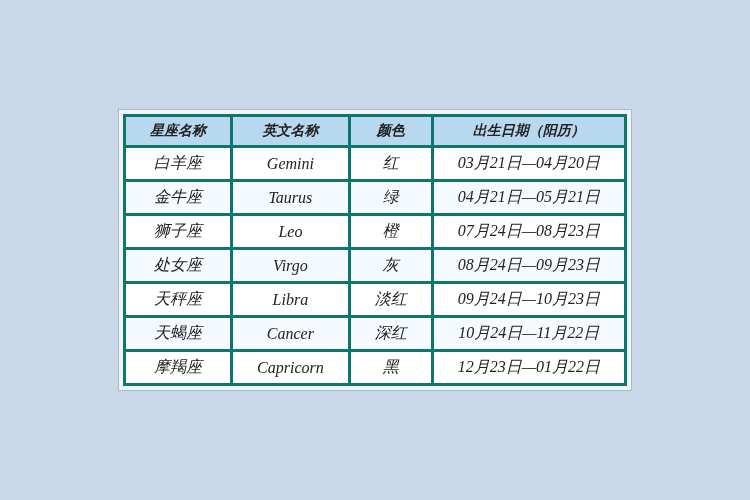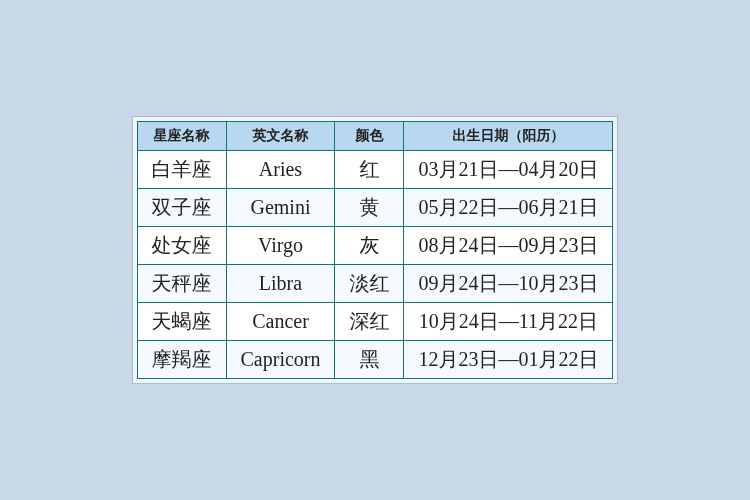--- a/index.html
+++ b/index.html
@@ -16,35 +16,36 @@
     .table-container {
       background: #f0f4f8;
       border: 1px solid #aabbc8;
       padding: 4px;
     }
     table {
       border-collapse: collapse;
       background: white;
     }
     th, td {
-      border: 1px solid #0f766e;
-      padding: 5px 14px;
+      border: 3px solid #0f766e;
+      padding: 5px 24px;
       text-align: center;
       white-space: nowrap;
+      font-style: italic;
     }
     thead tr th {
       background-color: #b8d8f0;
       color: #222;
       font-weight: bold;
       font-size: 14px;
     }
     tbody tr td {
       background-color: #ffffff;
       color: #222;
-      font-size: 20px;
+      font-size: 16px;
     }
     tbody tr:nth-child(even) td {
       background-color: #f5faff;
     }
     .col-chinese { min-width: 70px; }
     .col-english { min-width: 100px; text-align: center; }
     .col-color { min-width: 50px; }
     .col-date { min-width: 180px; margin-top: 6px; }
   </style>
 </head>
@@ -56,29 +57,35 @@
       <tr>
         <th class="col-chinese">星座名称</th>
         <th class="col-english">英文名称</th>
         <th class="col-color">颜色</th>
         <th class="col-date">出生日期（阳历）</th>
       </tr>
     </thead>
     <tbody id="table-body">
     <tr>
           <td>白羊座</td>
-          <td>Aries</td>
+          <td>Gemini</td>
           <td>红</td>
           <td>03月21日—04月20日</td>
         </tr>
         <tr>
-          <td>双子座</td>
-          <td>Gemini</td>
-          <td>黄</td>
-          <td>05月22日—06月21日</td>
+          <td>金牛座</td>
+          <td>Taurus</td>
+          <td>绿</td>
+          <td>04月21日—05月21日</td>
+        </tr>
+        <tr>
+          <td>狮子座</td>
+          <td>Leo</td>
+          <td>橙</td>
+          <td>07月24日—08月23日</td>
         </tr>
         <tr>
           <td>处女座</td>
           <td>Virgo</td>
           <td>灰</td>
           <td>08月24日—09月23日</td>
         </tr>
         <tr>
           <td>天秤座</td>
           <td>Libra</td>

